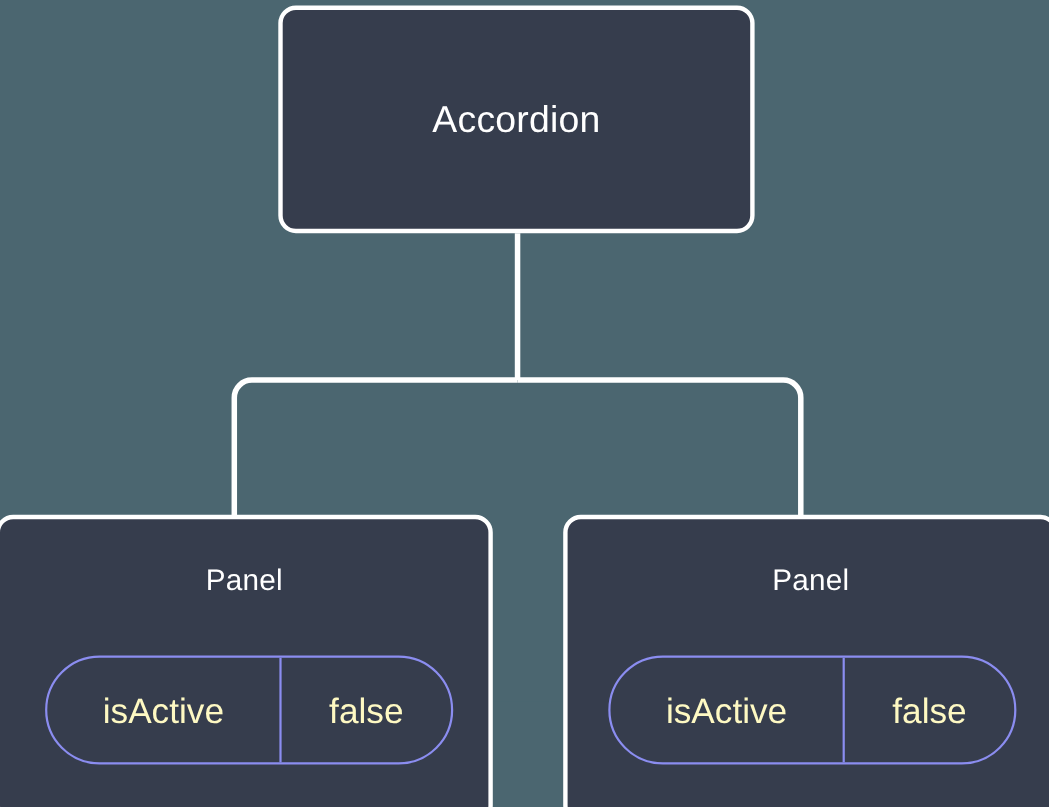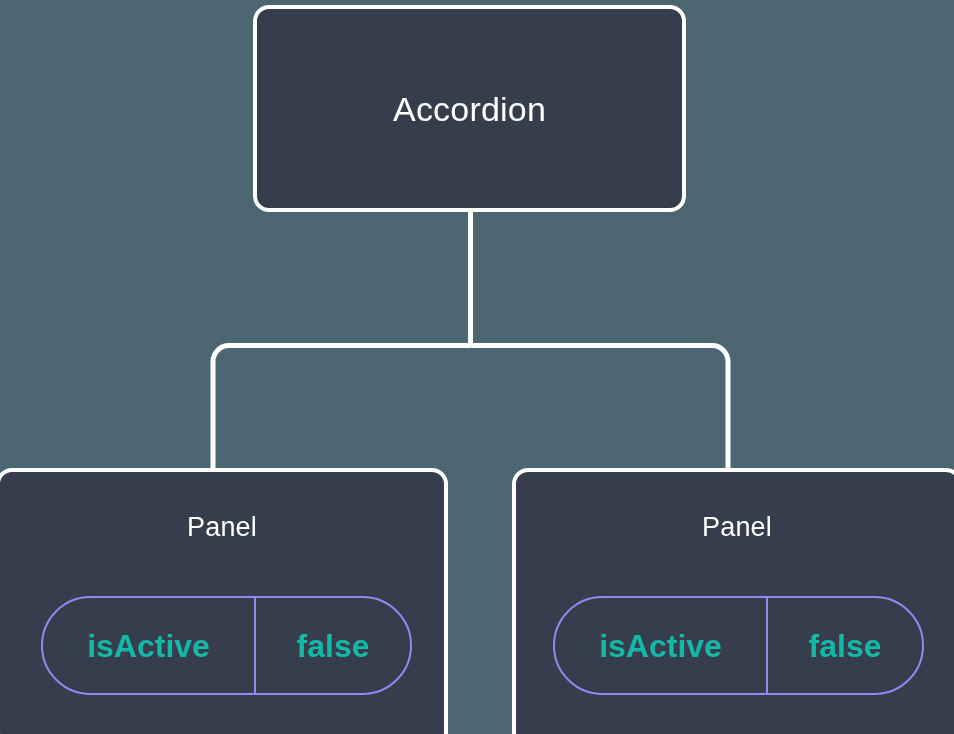--- a/index.html
+++ b/index.html
@@ -102,23 +102,23 @@
   .node-child-right .prop-pill {
     left: 37px;
     width: 371px;
   }
 
   .prop-key,
   .prop-value {
     display: flex;
     align-items: center;
     justify-content: center;
-    color: #14b8a6;
+    color: #fef9c3;
     font-size: 32px;
-    font-weight: 700;
+    font-weight: 400;
     line-height: 1;
     user-select: none;
     box-sizing: border-box;
   }
 
   .prop-key {
     width: 213px;
     border-right: 2px solid #8b8df0;
   }
 

